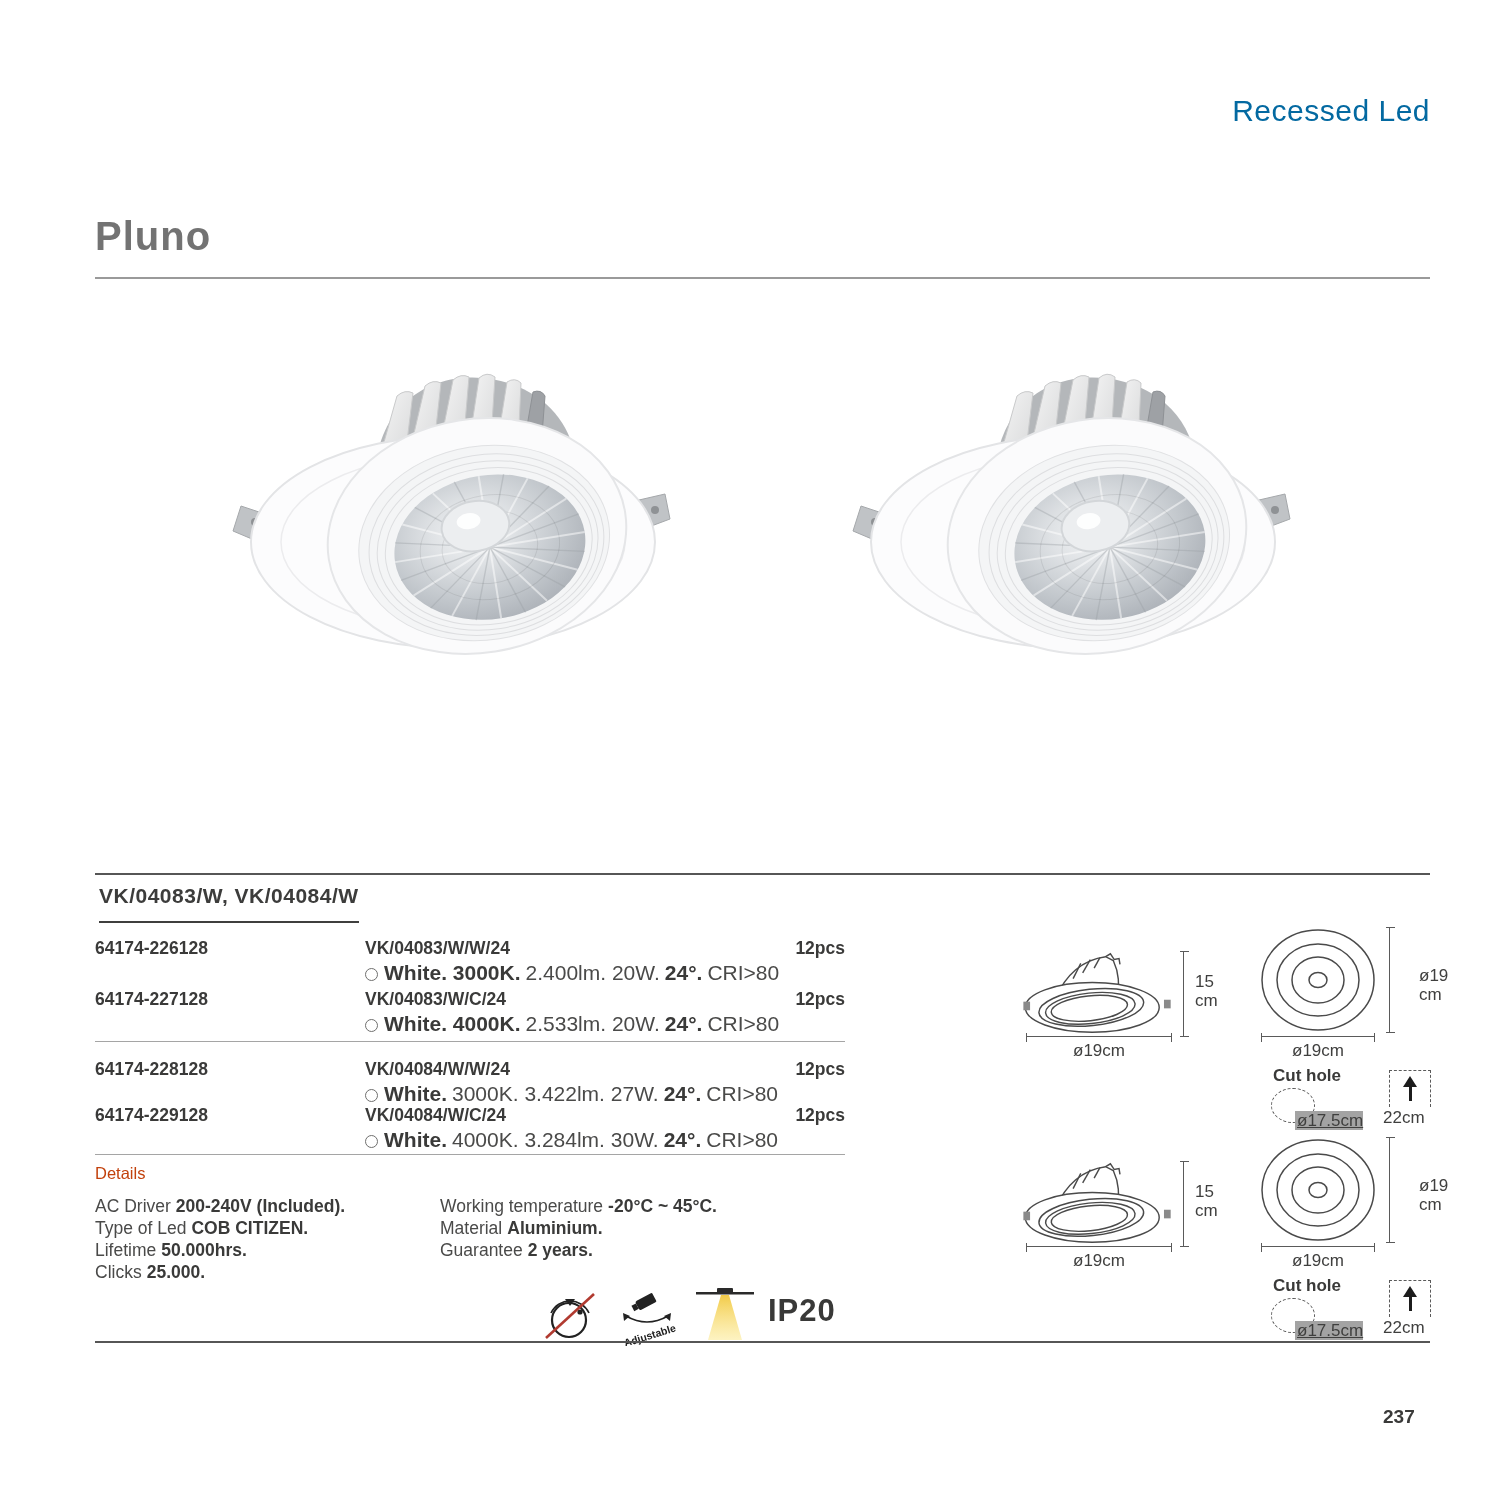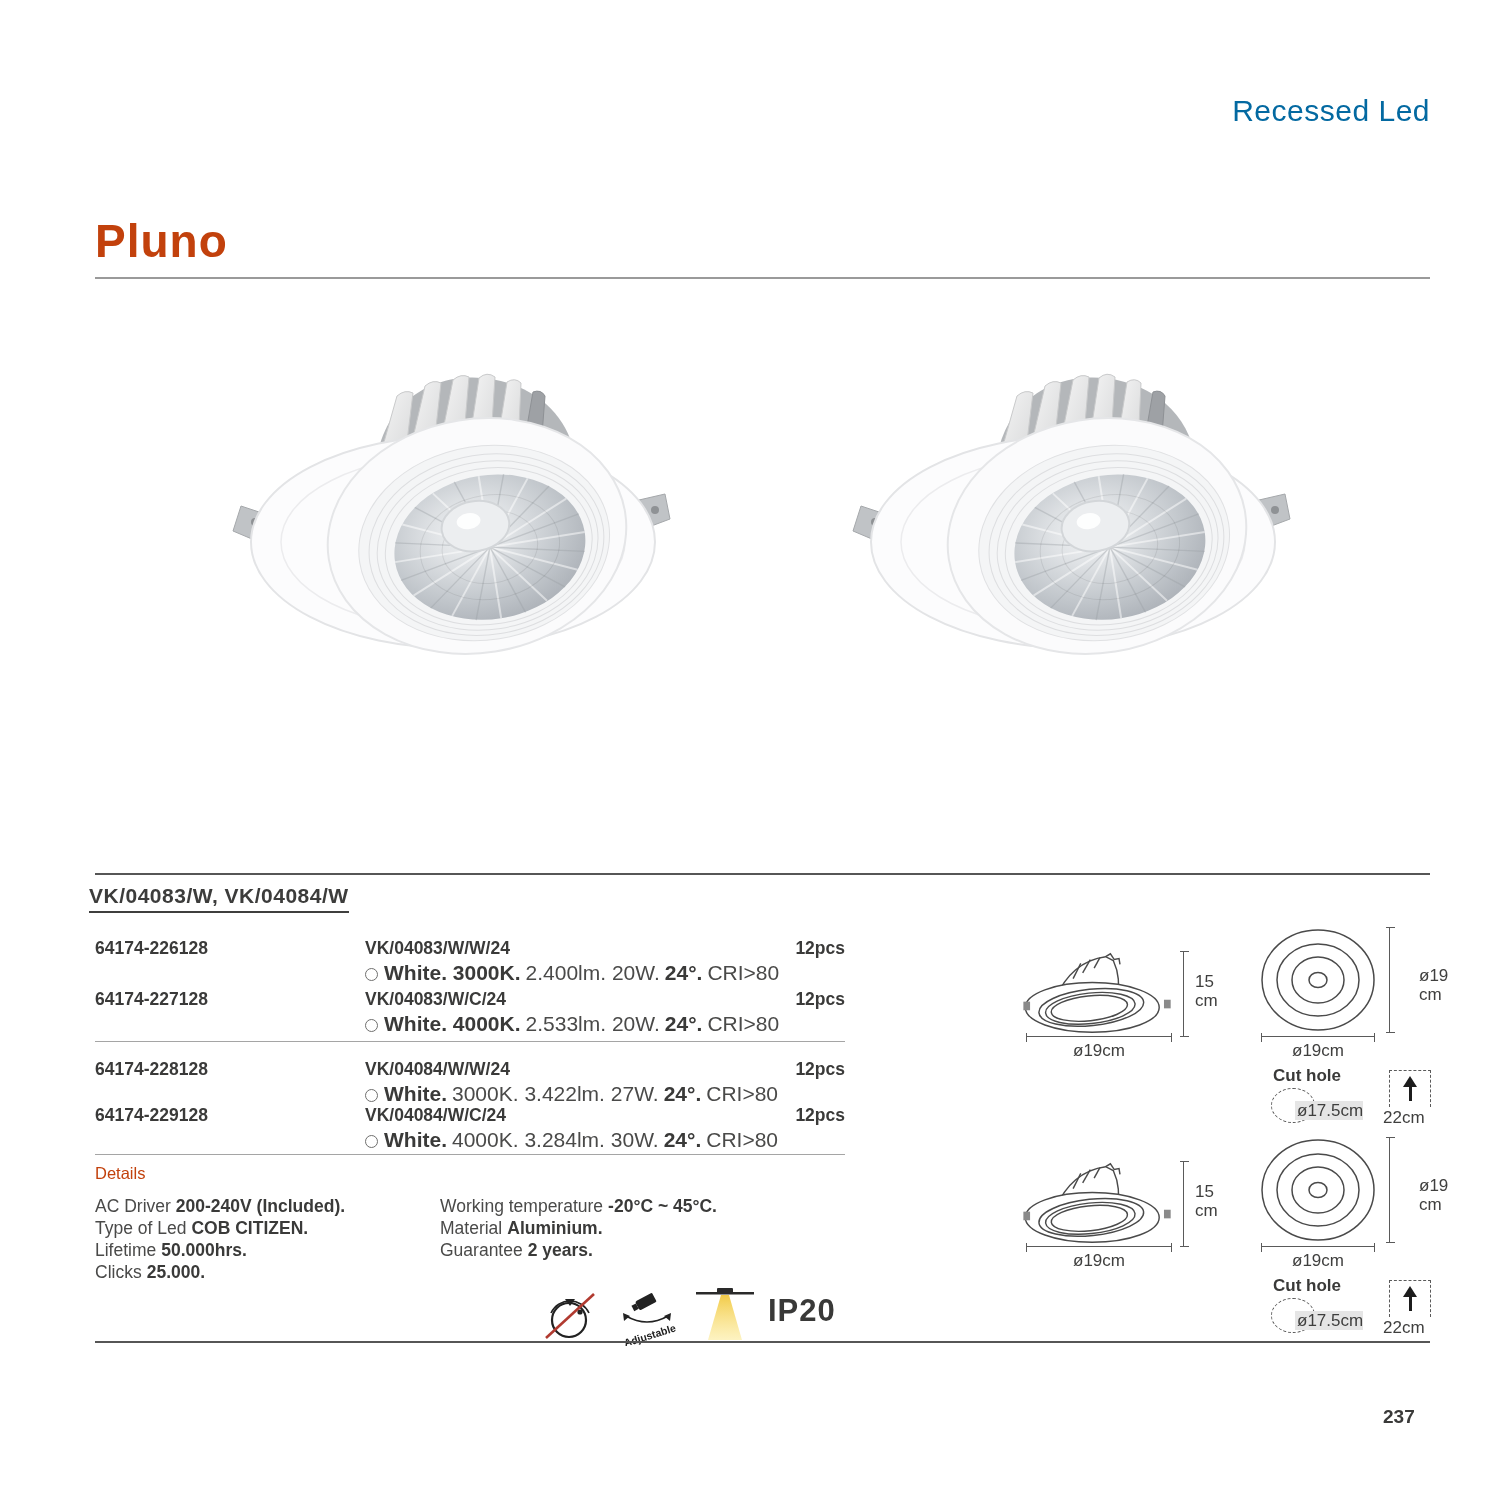--- a/index.html
+++ b/index.html
@@ -3,34 +3,34 @@
 <meta charset="utf-8">
 <style>
   html,body{margin:0;padding:0;background:#fff;}
   .page{position:relative;width:1500px;height:1500px;background:#ffffff;overflow:hidden;
         font-family:"Liberation Sans",sans-serif;color:#3c3c3b;}
   .abs{position:absolute;}
   svg text{font-family:"Liberation Sans",sans-serif;}
 
   
   .category{right:70px;top:94px;font-size:30px;letter-spacing:0.5px;color:#0369a1;}
-  .title{left:95px;top:214px;font-size:46px;font-weight:bold;letter-spacing:1px;color:#c2410c;}
+  .title{left:95px;top:214px;font-size:40px;font-weight:bold;letter-spacing:1px;color:#737373;}
   .title-rule{left:95px;top:277px;width:1335px;border-top:2px solid #9a9a9a;height:0;}
 
   
   .figure{top:356px;width:470px;height:308px;}
   .caption{top:762px;width:470px;text-align:center;font-size:19px;font-weight:bold;letter-spacing:1.5px;color:#3b3b3a;}
 
   
   .rule-full{left:95px;width:1335px;border-top:2.5px solid #565656;height:0;}
   .rule-col{left:95px;width:750px;border-top:1.5px solid #a5a5a5;height:0;}
 
   
-  .sec-title{left:89px;top:884px;font-size:21px;font-weight:bold;letter-spacing:0.5px;
-             border-bottom:2px solid #3f3f3e;padding-bottom:3px;}
+  .sec-title{left:99px;top:884px;font-size:21px;font-weight:bold;letter-spacing:0.5px;
+             border-bottom:2px solid #3f3f3e;padding-bottom:13px;}
   .trow{left:95px;width:750px;height:22px;}
   .trow .c1{position:absolute;left:0;}
   .trow .c2{position:absolute;left:270px;}
   .trow .c3{position:absolute;right:0;text-align:right;}
   .thead{font-size:16.5px;color:#6f6f6e;}
   .tdata{font-size:17.5px;font-weight:bold;color:#3a3a39;}
   .specline{left:365px;font-size:21px;color:#4a4a49;white-space:nowrap;}
   .specline > *{margin-right:5px;}
   .specline b{color:#3a3a39;}
   .wdot{display:inline-block;width:11px;height:11px;border:1.5px solid #6f6f6e;border-radius:50%;
@@ -63,21 +63,21 @@
   .dg .lbl-h{left:180px;top:60px;width:28px;}
   .dg .hd1{left:12px;top:124px;width:144px;}
   .dg .lbl-d1{left:0px;top:129px;width:168px;text-align:center;}
   .dg .vd2{left:374px;top:16px;height:104px;}
   .dg .lbl-d3{left:384px;top:54px;width:34px;margin-left:20px;}
   .dg .hd2{left:247px;top:124px;width:112px;}
   .dg .lbl-d2{left:232px;top:129px;width:142px;text-align:center;}
   .dg .cut-title{left:258px;top:154px;font-size:17px;font-weight:bold;color:#3a3a39;}
   .dg .cut-circle{position:absolute;left:256px;top:176px;width:42px;height:33px;
                   border:1.6px dashed #5a5a5a;border-radius:50%;}
-  .dg .cut-dia{left:280px;top:189px;background:#e5e5e5;padding-left:2px;}
+  .dg .cut-dia{left:280px;top:199px;background:#a3a3a3;padding-left:2px;text-decoration:underline;}
   .dg .cut-rect{position:absolute;left:374px;top:158px;width:40px;height:36px;
                 border:1.6px dashed #5a5a5a;border-bottom:none;}
   .dg .cut-rect::before{content:"";position:absolute;left:50%;top:5px;margin-left:-7px;
                 width:0;height:0;border-left:7px solid transparent;border-right:7px solid transparent;
                 border-bottom:11px solid #1c1c1c;}
   .dg .cut-rect::after{content:"";position:absolute;left:50%;top:15px;margin-left:-1.5px;
                 width:3px;height:15px;background:#1c1c1c;}
   .dg .cut-depth{left:368px;top:196px;}
 </style>
 </head>

